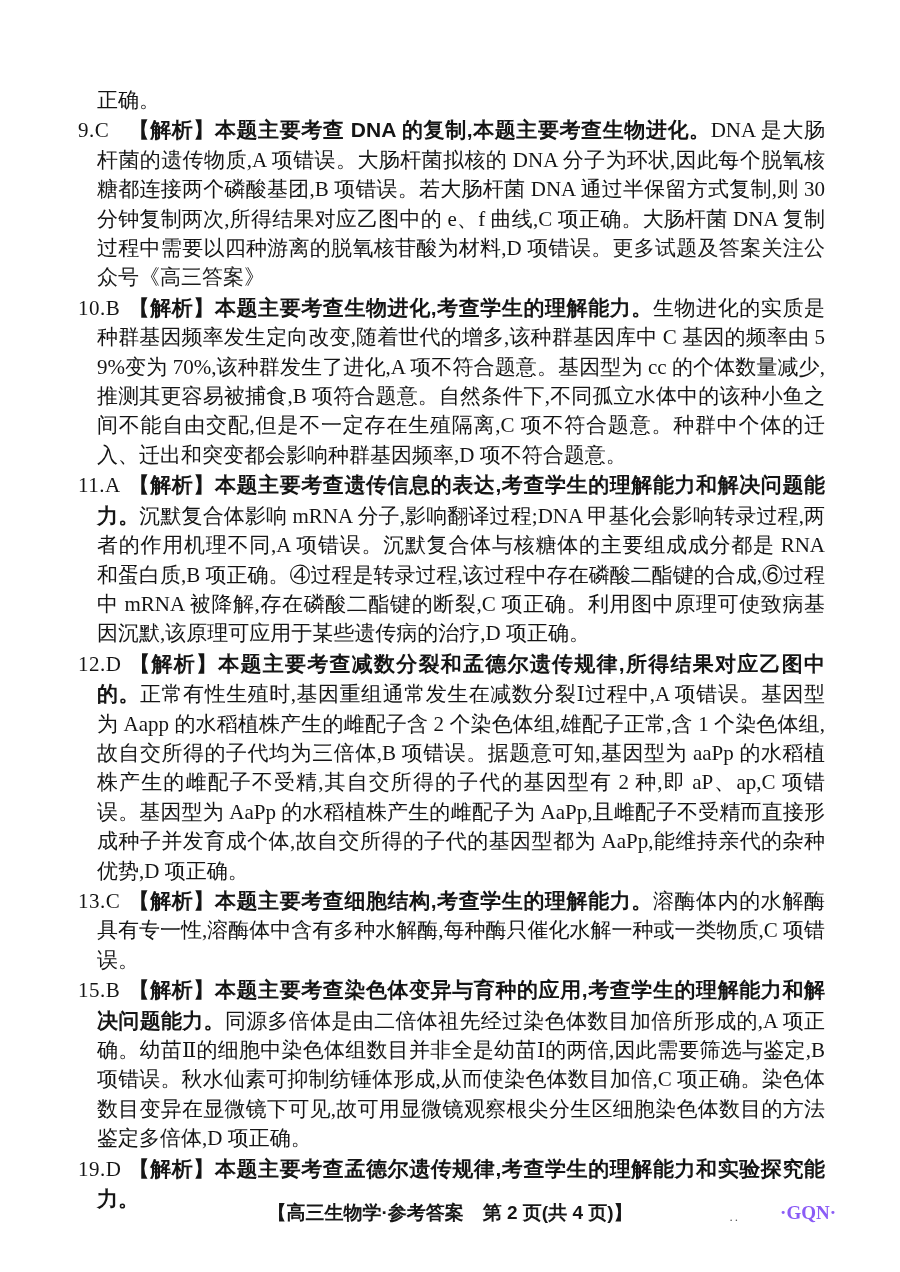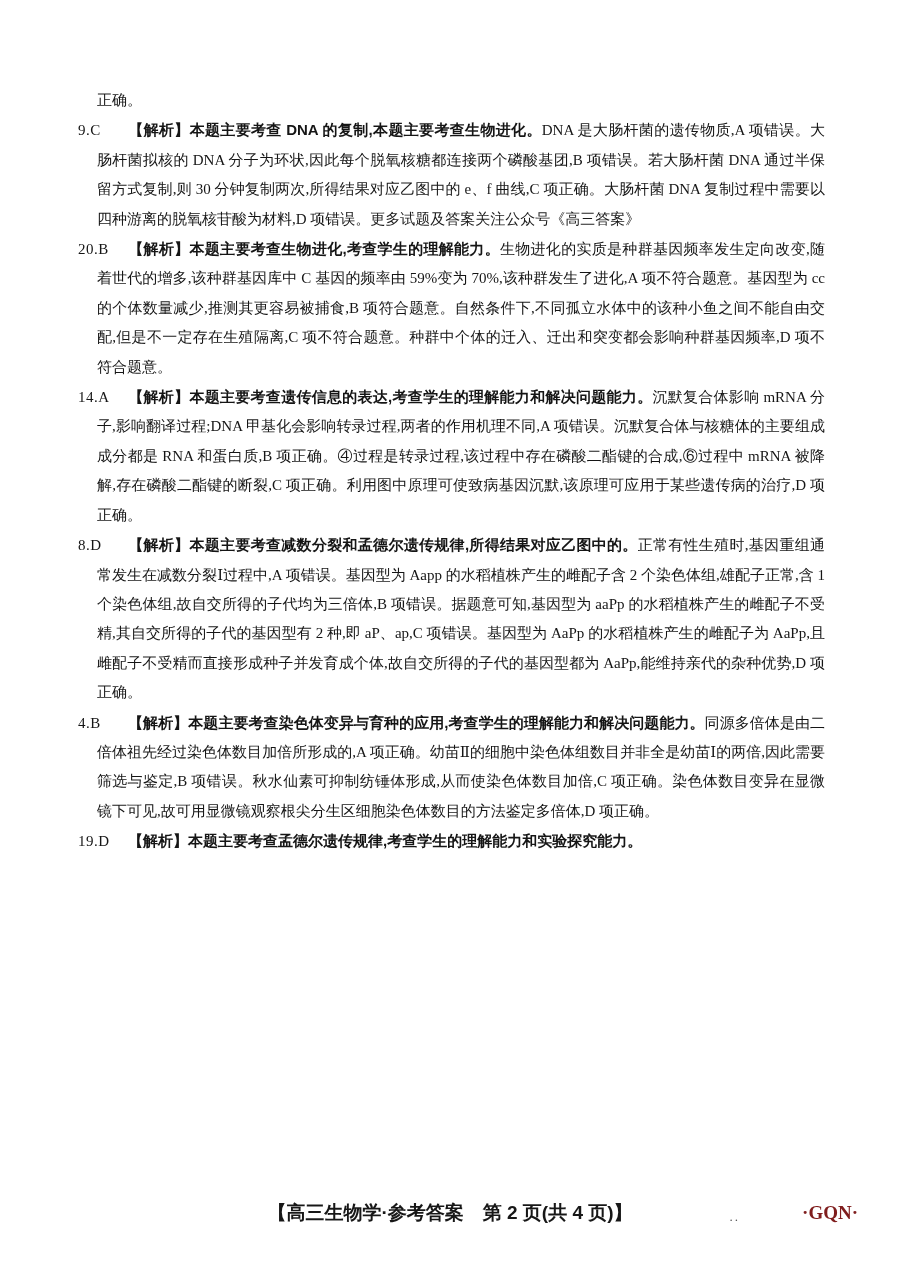--- a/index.html
+++ b/index.html
@@ -17,21 +17,21 @@
   }
   .sheet {
     position: absolute;
     top: 86px;
     left: 0;
     width: 900px;
   }
   .para {
     margin: 0 0 0 97px;
     width: 728px;
-    font-size: 15px;
+    font-size: 21px;
     line-height: 29.4px;
     text-align: justify;
     text-justify: inter-ideograph;
     word-break: break-all;
   }
   .item {
     text-indent: -19px;
   }
   .num {
     display: inline-block;
@@ -70,46 +70,47 @@
   .footer-artifact {
     position: absolute;
     right: 160px;
     top: 4px;
     font-size: 13px;
     color: #555;
     letter-spacing: 2px;
   }
   .footer-right {
     position: absolute;
-    right: 42px;
+    right: 64px;
     top: 0;
     font-family: "Liberation Serif", "DejaVu Serif", serif;
     font-weight: 700;
-    color: #7f1d1d;
+    color: #8b5cf6;
     margin-left: 47px;
   }
 </style>
 </head>
 <body>
 
 <div class="sheet">
 
   <div class="para">正确。</div>
 
   <div class="para item"><span class="num">9.C</span><span class="bold">【解析】本题主要考查 DNA 的复制,本题主要考查生物进化。</span><span>DNA 是大肠杆菌的遗传物质,A 项错误。大肠杆菌拟核的 DNA 分子为环状,因此每个脱氧核糖都连接两个磷酸基团,B 项错误。若大肠杆菌 DNA 通过半保留方式复制,则 30 分钟复制两次,所得结果对应乙图中的 e、f 曲线,C 项正确。大肠杆菌 DNA 复制过程中需要以四种游离的脱氧核苷酸为材料,D 项错误。</span><span class="note">更多试题及答案关注公众号《高三答案》</span></div>
 
-  <div class="para item"><span class="num">20.B</span><span class="bold">【解析】本题主要考查生物进化,考查学生的理解能力。</span><span>生物进化的实质是种群基因频率发生定向改变,随着世代的增多,该种群基因库中 C 基因的频率由 59%变为 70%,该种群发生了进化,A 项不符合题意。基因型为 cc 的个体数量减少,推测其更容易被捕食,B 项符合题意。自然条件下,不同孤立水体中的该种小鱼之间不能自由交配,但是不一定存在生殖隔离,C 项不符合题意。种群中个体的迁入、迁出和突变都会影响种群基因频率,D 项不符合题意。</span></div>
+  <div class="para item"><span class="num">10.B</span><span class="bold">【解析】本题主要考查生物进化,考查学生的理解能力。</span><span>生物进化的实质是种群基因频率发生定向改变,随着世代的增多,该种群基因库中 C 基因的频率由 59%变为 70%,该种群发生了进化,A 项不符合题意。基因型为 cc 的个体数量减少,推测其更容易被捕食,B 项符合题意。自然条件下,不同孤立水体中的该种小鱼之间不能自由交配,但是不一定存在生殖隔离,C 项不符合题意。种群中个体的迁入、迁出和突变都会影响种群基因频率,D 项不符合题意。</span></div>
 
-  <div class="para item"><span class="num">14.A</span><span class="bold">【解析】本题主要考查遗传信息的表达,考查学生的理解能力和解决问题能力。</span><span>沉默复合体影响 mRNA 分子,影响翻译过程;DNA 甲基化会影响转录过程,两者的作用机理不同,A 项错误。沉默复合体与核糖体的主要组成成分都是 RNA 和蛋白质,B 项正确。④过程是转录过程,该过程中存在磷酸二酯键的合成,⑥过程中 mRNA 被降解,存在磷酸二酯键的断裂,C 项正确。利用图中原理可使致病基因沉默,该原理可应用于某些遗传病的治疗,D 项正确。</span></div>
+  <div class="para item"><span class="num">11.A</span><span class="bold">【解析】本题主要考查遗传信息的表达,考查学生的理解能力和解决问题能力。</span><span>沉默复合体影响 mRNA 分子,影响翻译过程;DNA 甲基化会影响转录过程,两者的作用机理不同,A 项错误。沉默复合体与核糖体的主要组成成分都是 RNA 和蛋白质,B 项正确。④过程是转录过程,该过程中存在磷酸二酯键的合成,⑥过程中 mRNA 被降解,存在磷酸二酯键的断裂,C 项正确。利用图中原理可使致病基因沉默,该原理可应用于某些遗传病的治疗,D 项正确。</span></div>
 
-  <div class="para item"><span class="num">8.D</span><span class="bold">【解析】本题主要考查减数分裂和孟德尔遗传规律,所得结果对应乙图中的。</span><span>正常有性生殖时,基因重组通常发生在减数分裂Ⅰ过程中,A 项错误。基因型为 Aapp 的水稻植株产生的雌配子含 2 个染色体组,雄配子正常,含 1 个染色体组,故自交所得的子代均为三倍体,B 项错误。据题意可知,基因型为 aaPp 的水稻植株产生的雌配子不受精,其自交所得的子代的基因型有 2 种,即 aP、ap,C 项错误。基因型为 AaPp 的水稻植株产生的雌配子为 AaPp,且雌配子不受精而直接形成种子并发育成个体,故自交所得的子代的基因型都为 AaPp,能维持亲代的杂种优势,D 项正确。</span></div>
+  <div class="para item"><span class="num">12.D</span><span class="bold">【解析】本题主要考查减数分裂和孟德尔遗传规律,所得结果对应乙图中的。</span><span>正常有性生殖时,基因重组通常发生在减数分裂Ⅰ过程中,A 项错误。基因型为 Aapp 的水稻植株产生的雌配子含 2 个染色体组,雄配子正常,含 1 个染色体组,故自交所得的子代均为三倍体,B 项错误。据题意可知,基因型为 aaPp 的水稻植株产生的雌配子不受精,其自交所得的子代的基因型有 2 种,即 aP、ap,C 项错误。基因型为 AaPp 的水稻植株产生的雌配子为 AaPp,且雌配子不受精而直接形成种子并发育成个体,故自交所得的子代的基因型都为 AaPp,能维持亲代的杂种优势,D 项正确。</span></div>
+
+  <div class="para item"><span class="num">13.C</span><span class="bold">【解析】本题主要考查细胞结构,考查学生的理解能力。</span><span>溶酶体内的水解酶具有专一性,溶酶体中含有多种水解酶,每种酶只催化水解一种或一类物质,C 项错误。</span></div>
 
 
-
-  <div class="para item"><span class="num">4.B</span><span class="bold">【解析】本题主要考查染色体变异与育种的应用,考查学生的理解能力和解决问题能力。</span><span>同源多倍体是由二倍体祖先经过染色体数目加倍所形成的,A 项正确。幼苗Ⅱ的细胞中染色体组数目并非全是幼苗Ⅰ的两倍,因此需要筛选与鉴定,B 项错误。秋水仙素可抑制纺锤体形成,从而使染色体数目加倍,C 项正确。染色体数目变异在显微镜下可见,故可用显微镜观察根尖分生区细胞染色体数目的方法鉴定多倍体,D 项正确。</span></div>
+  <div class="para item"><span class="num">15.B</span><span class="bold">【解析】本题主要考查染色体变异与育种的应用,考查学生的理解能力和解决问题能力。</span><span>同源多倍体是由二倍体祖先经过染色体数目加倍所形成的,A 项正确。幼苗Ⅱ的细胞中染色体组数目并非全是幼苗Ⅰ的两倍,因此需要筛选与鉴定,B 项错误。秋水仙素可抑制纺锤体形成,从而使染色体数目加倍,C 项正确。染色体数目变异在显微镜下可见,故可用显微镜观察根尖分生区细胞染色体数目的方法鉴定多倍体,D 项正确。</span></div>
 
   <div class="para item"><span class="num">19.D</span><span class="bold">【解析】本题主要考查孟德尔遗传规律,考查学生的理解能力和实验探究能力。</span></div>
 
 </div>
 
 <div class="footer">
   <div class="footer-center">【高三生物学·参考答案　第 2 页(共 4 页)】</div>
   <div class="footer-artifact">..</div>
   <div class="footer-right">·GQN·</div>
 </div>

